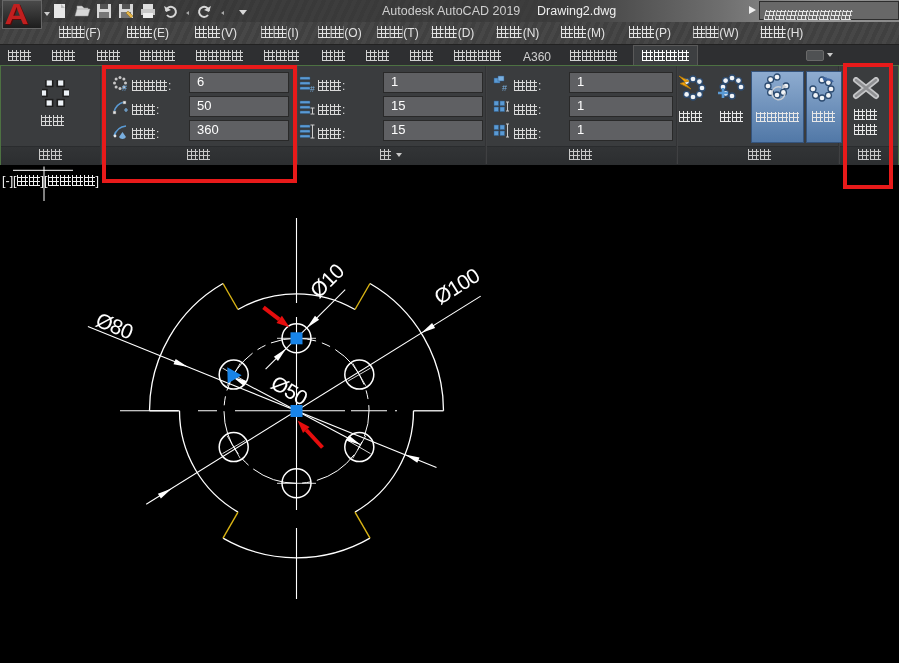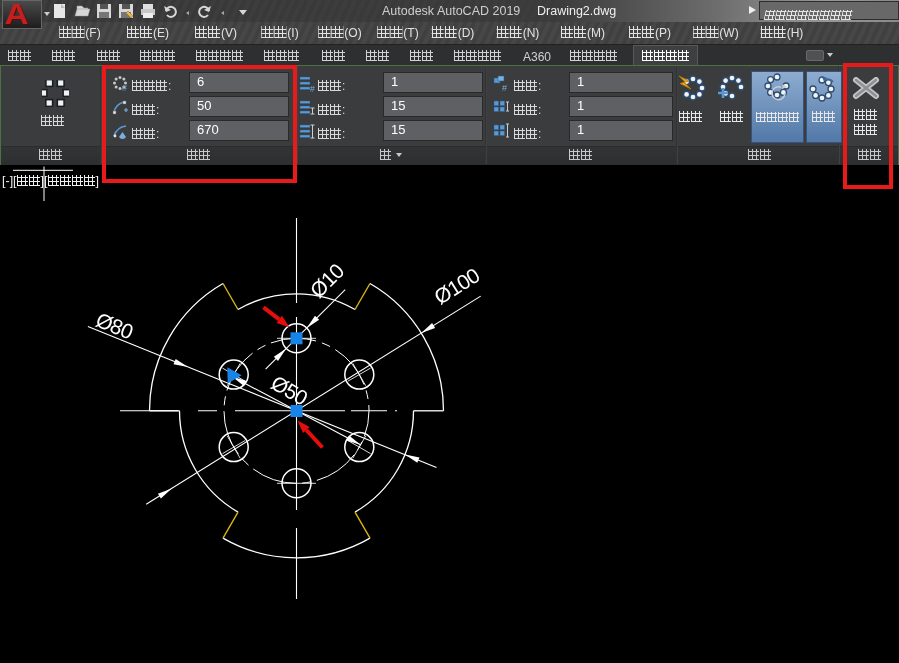--- a/index.html
+++ b/index.html
@@ -170,21 +170,21 @@
         <path d="M12,11 h4 M14,9 v4" stroke="#7ab0e0" stroke-width="1.2"></path>
       </svg></div>
   <div class="abs lab" style="left:131px;top:37px"><i class="k"></i><i class="k"></i>:</div>
   <div class="field" style="left:188px;top:29.5px"><u>50</u></div>
   <div class="abs" style="left:111px;top:57px"><svg width="17" height="17" viewBox="0 0 17 17" style="">
         <path d="M2,13 Q5,4 14,3" stroke="#5b9bd5" stroke-width="1.6" fill="none"></path>
         <path d="M7,14 l3.5-5 3.5,5 a4,4 0 0 1 -7,0z" fill="#7ab0e0"></path>
         <circle cx="3" cy="13" r="1.4" fill="#e8e8e8"></circle>
       </svg></div>
   <div class="abs lab" style="left:131px;top:61px"><i class="k"></i><i class="k"></i>:</div>
-  <div class="field" style="left:188px;top:54px"><u>670</u></div>
+  <div class="field" style="left:188px;top:54px"><u>360</u></div>
   <div class="abs plab" style="left:100px;width:196px;top:83px"><i class="k"></i><i class="k"></i></div>
 
   <div class="abs" style="left:298px;top:9px"><svg width="17" height="17" viewBox="0 0 17 17" style="">
         <rect x="1" y="2" width="10" height="2.6" rx="0.5" fill="#5b9bd5" stroke="#2d5a86" stroke-width="0.4"></rect>
         <rect x="1" y="7" width="10" height="2.6" rx="0.5" fill="#5b9bd5" stroke="#2d5a86" stroke-width="0.4"></rect>
         <rect x="1" y="12" width="10" height="2.6" rx="0.5" fill="#5b9bd5" stroke="#2d5a86" stroke-width="0.4"></rect>
         <text x="11" y="16.5" font-size="8.5" fill="#7ab0e0" font-family="Liberation Sans">#</text>
       </svg></div>
   <div class="abs lab" style="left:317px;top:13px"><i class="k"></i><i class="k"></i>:</div>
   <div class="field" style="left:382px;top:6px"><u>1</u></div>

